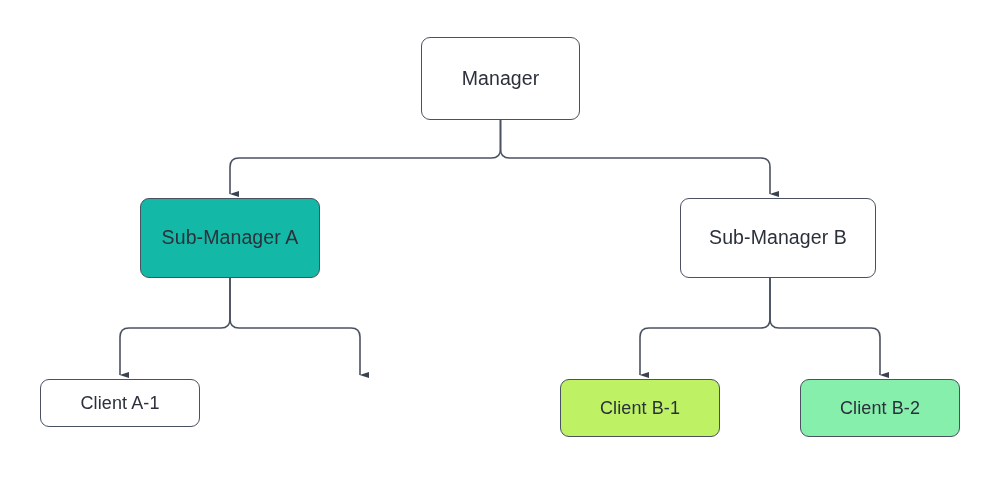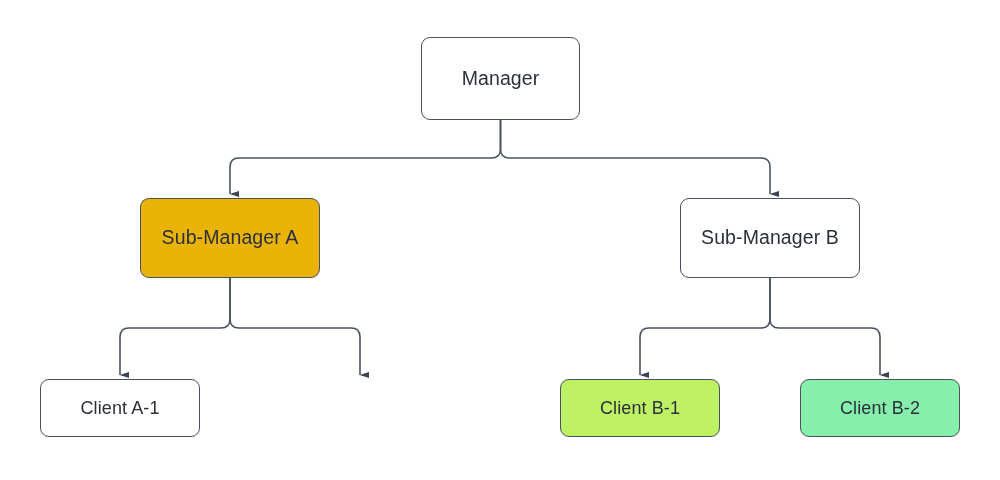--- a/index.html
+++ b/index.html
@@ -66,29 +66,29 @@
         <path d="M 230 278 L 230 319 Q 230 328 239 328 L 351 328 Q 360 328 360 337 L 360 375" stroke="#4a5261" stroke-width="1.6" fill="none" stroke-linejoin="round" marker-end="url(#arrow)"></path>
         <path d="M 770 278 L 770 319 Q 770 328 761 328 L 649 328 Q 640 328 640 337 L 640 375" stroke="#4a5261" stroke-width="1.6" fill="none" stroke-linejoin="round" marker-end="url(#arrow)"></path>
         <path d="M 770 278 L 770 319 Q 770 328 779 328 L 871 328 Q 880 328 880 337 L 880 375" stroke="#4a5261" stroke-width="1.6" fill="none" stroke-linejoin="round" marker-end="url(#arrow)"></path>
       </g>
   </svg>
 
   <div class="node" style="left: 421px; top: 37px; width: 159px; height: 83px; background: rgb(255, 255, 255); border-color: rgb(74, 82, 97); border-width: 1.6px; border-radius: 9px;">
     <span class="node-label" style="font-size: 19.5px; color: rgb(43, 48, 59);">Manager</span>
   </div>
 
-  <div class="node" style="left: 140px; top: 198px; width: 180px; height: 80px; background: #eab308; border-color: rgb(74, 82, 97); border-width: 1.6px; border-radius: 9px;">
+  <div class="node" style="left: 140px; top: 198px; width: 180px; height: 80px; background: #14b8a6; border-color: rgb(74, 82, 97); border-width: 1.6px; border-radius: 9px;">
     <span class="node-label" style="font-size: 19.5px; color: rgb(43, 48, 59);">Sub-Manager A</span>
   </div>
 
-  <div class="node" style="left: 680px; top: 198px; width: 180px; height: 80px; background: rgb(255, 255, 255); border-color: rgb(74, 82, 97); border-width: 1.6px; border-radius: 9px;">
+  <div class="node" style="left: 680px; top: 198px; width: 196px; height: 80px; background: rgb(255, 255, 255); border-color: rgb(74, 82, 97); border-width: 1.6px; border-radius: 9px;">
     <span class="node-label" style="font-size: 19.5px; color: rgb(43, 48, 59);">Sub-Manager B</span>
   </div>
 
-  <div class="node leaf" style="left: 40px; top: 379px; width: 160px; height: 58px; background: rgb(255, 255, 255); border-color: rgb(74, 82, 97); border-width: 1.6px; border-radius: 9px;">
+  <div class="node leaf" style="left: 40px; top: 379px; width: 160px; height: 48px; background: rgb(255, 255, 255); border-color: rgb(74, 82, 97); border-width: 1.6px; border-radius: 9px;">
     <span class="node-label" style="font-size: 18px; color: rgb(43, 48, 59);">Client A-1</span>
   </div>
 
 
   <div class="node leaf" style="left: 560px; top: 379px; width: 160px; height: 58px; background: #bef264; border-color: rgb(74, 82, 97); border-width: 1.6px; border-radius: 9px;">
     <span class="node-label" style="font-size: 18px; color: rgb(43, 48, 59);">Client B-1</span>
   </div>
 
   <div class="node leaf" style="left: 800px; top: 379px; width: 160px; height: 58px; background: #86efac; border-color: rgb(74, 82, 97); border-width: 1.6px; border-radius: 9px;">
     <span class="node-label" style="font-size: 18px; color: rgb(43, 48, 59);">Client B-2</span>

